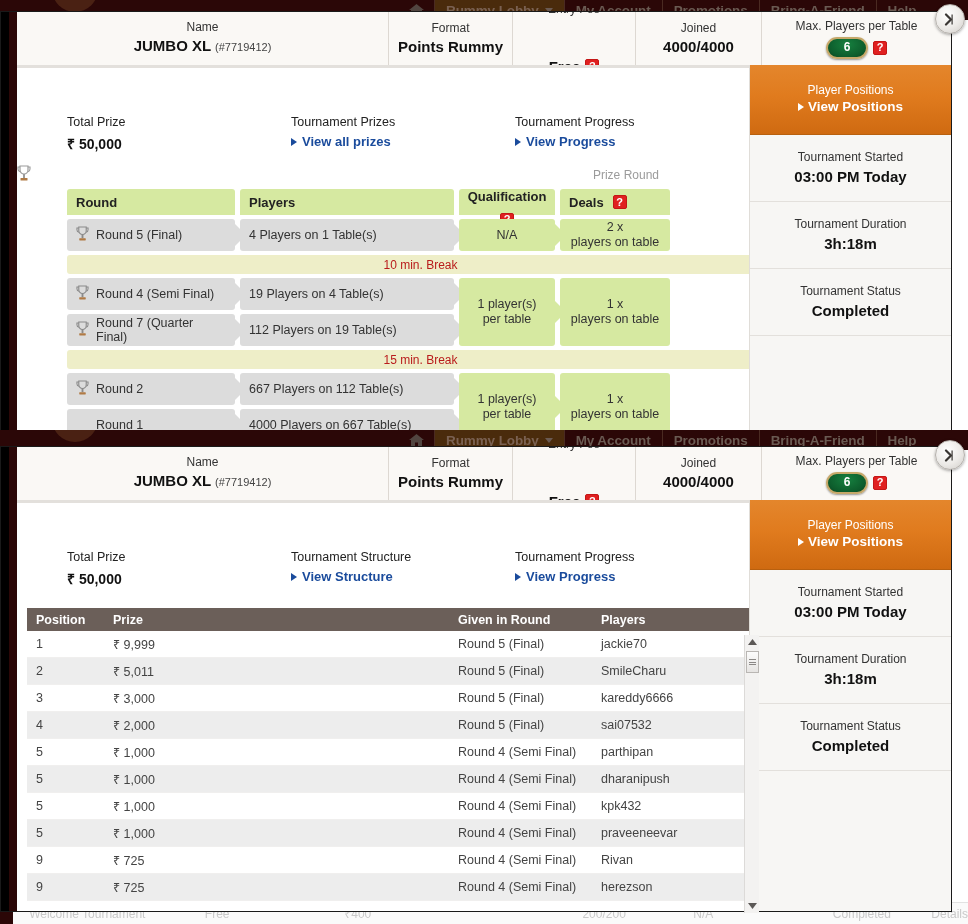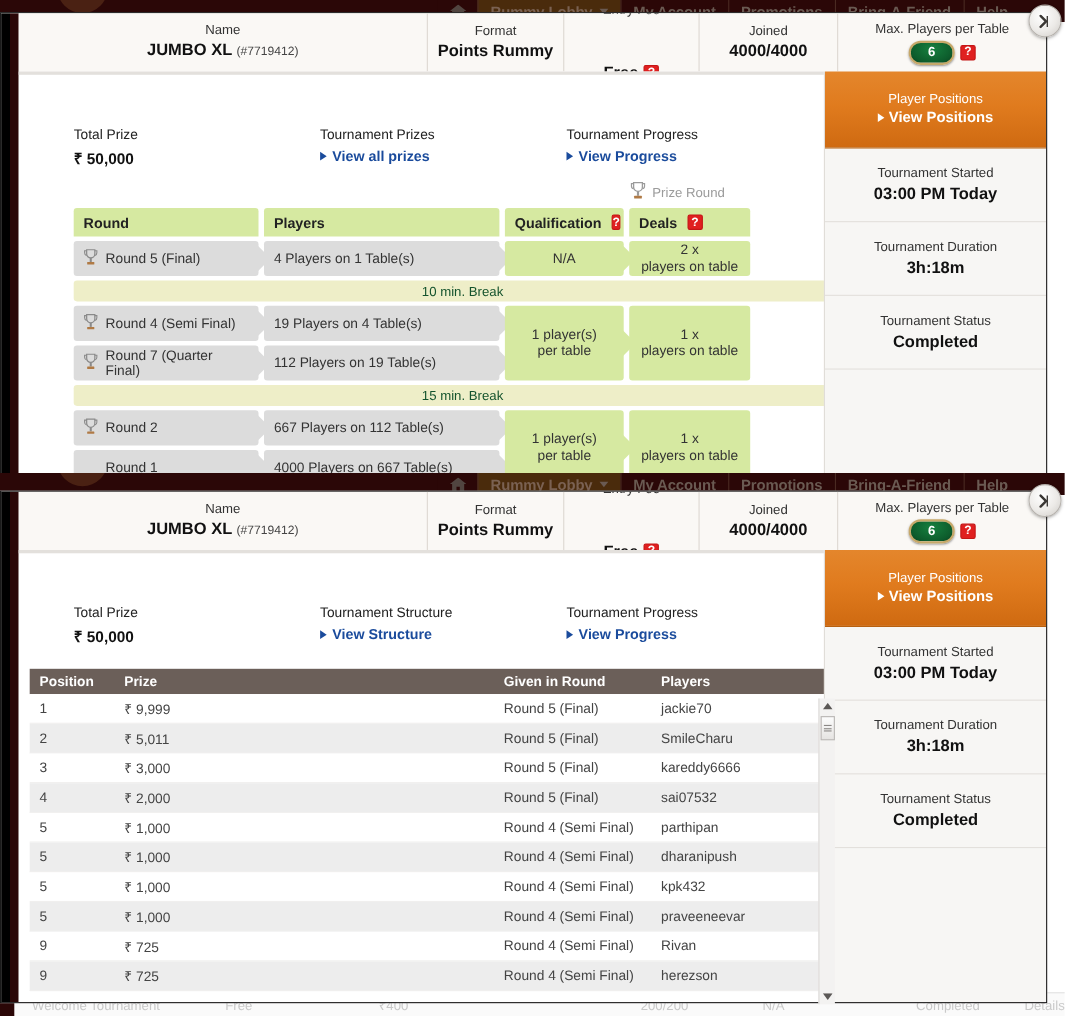--- a/index.html
+++ b/index.html
@@ -126,28 +126,28 @@
   .sumcell { width: 224px; }
   .sumcell .slabel { font-size:12.5px; color:#222; line-height:17px; }
   .sumcell .sbig { font-size:14px; font-weight:bold; color:#111; margin-top:3px; }
   .blink {
     display:flex; align-items:center; gap:5px; margin-top:3px;
     color:#1a4b9c; font-size:13px; font-weight:bold; cursor:pointer;
   }
 
   
   .prizeround {
-    display:flex; align-items:center; justify-content:flex-end; gap:6px;
+    display:flex; align-items:center; justify-content:space-between; gap:6px;
     padding-right: 90px; margin-top: 12px; color:#9b9b9b; font-size:12px;
   }
   .structwrap { padding: 4px 0 0 50px; }
   .srow { display:flex; gap:5px; margin-bottom:4px; }
   .s-round  { width: 168px; }
   .s-players{ width: 214px; }
-  .s-qual   { width: 108px; }
+  .s-qual   { width: 96px; flex-direction: column; }
   .s-deals  { width: 110px; }
 
   .hcell {
     background:#d6e9a1; height: 26px; display:flex; align-items:center;
     padding: 0 9px; font-size:13px; font-weight:bold; color:#222; gap:9px;
     border-radius: 3px 3px 0 0;
   }
   .arrowcell {
     position:relative; background:#dcdcdc; min-height:32px;
     display:flex; align-items:center; padding: 0 9px; font-size:12.5px; color:#333;
@@ -161,21 +161,21 @@
   .arrowcell.green { background:#d6e9a1; }
   .arrowcell.green::after { border-left-color:#d6e9a1; }
   .arrowcell.noarrow::after { display:none; }
   .arrowcell.center { justify-content:center; text-align:center; }
   .cellstack { display:flex; flex-direction:column; align-items:center; line-height:15px; }
 
   .roundcol { display:flex; flex-direction:column; gap:4px; }
   .breakbar {
     background:#eeeec8; height: 19px; border-radius:3px;
     display:flex; align-items:center; justify-content:center;
-    font-size:12px; color:#14532d; margin: 3px 0 4px 0; width: 707px;
+    font-size:12px; color:#b91c1c; margin: 3px 0 4px 0; width: 707px;
   }
   .trophy { flex:0 0 auto; }
 
   
   .ptable { margin: 20px 0 0 10px; width: 740px; }
   .ptable .thr {
     display:flex; background:#6b5f59; color:#fff;
     font-size:12.5px; font-weight:bold; height:23px; align-items:center;
   }
   .ptable .tr {

